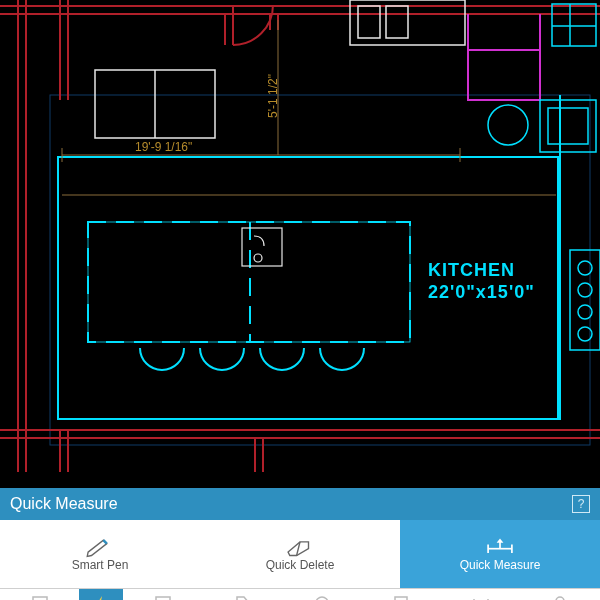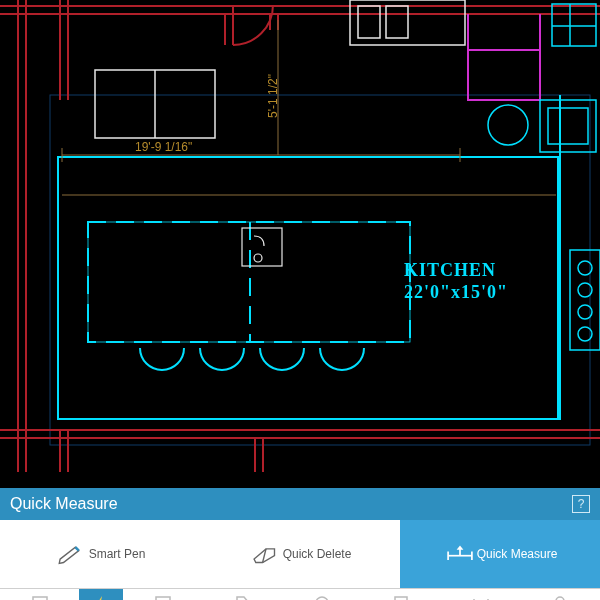--- a/index.html
+++ b/index.html
@@ -13,21 +13,21 @@
   .room-label { position: absolute; color: #00e0ff; font-family: Arial, sans-serif; font-weight: 700; font-size: 18px; letter-spacing: 1px; line-height: 1.2; }
   .dim-h { position: absolute; color: #b58b2b; font-size: 12px; }
   .dim-v { position: absolute; color: #b58b2b; font-size: 12px; transform-origin: left top; transform: rotate(-90deg); }
 
   
   .panel { position: absolute; left: 0; bottom: 0; width: 600px; height: 112px; background: #1a1a1a; }
   .panel-header { height: 32px; background: #2e8fbf; display: flex; align-items: center; justify-content: space-between; padding: 0 10px; color: #fff; font-size: 16px; }
   .help-badge { width: 18px; height: 18px; border: 1px solid #cfe9f5; color: #cfe9f5; font-size: 12px; display: flex; align-items: center; justify-content: center; cursor: pointer; }
 
   .tool-row { height: 68px; background: #fff; display: flex; }
-  .tool-btn { flex: 1; display: flex; flex-direction: row; align-items: center; justify-content: center; font-size: 12px; color: #555; cursor: pointer; }
+  .tool-btn { flex: 1; display: flex; flex-direction: column; align-items: center; justify-content: center; font-size: 12px; color: #555; cursor: pointer; }
   .tool-btn.active { background: #3aa3d9; color: #fff; }
   .tool-btn svg { width: 34px; height: 22px; }
 
   .thin-row { height: 28px; background: #fff; display: flex; align-items: stretch; border-top: 1px solid #cfcfcf; }
   .thin-slot { flex: 1; display: flex; align-items: center; justify-content: center; color: #bbb; }
   .thin-slot svg { width: 18px; height: 18px; }
   .thin-accent { width: 44px; background: #2e8fbf; display: flex; align-items: center; justify-content: center; }
   .thin-accent svg { width: 16px; height: 16px; }
 </style>
 </head>
@@ -135,21 +135,21 @@
     </g>
 
     <g stroke="#00e0ff" stroke-width="2" fill="none">
       <path d="M140 348 a22 22 0 0 0 44 0"></path>
       <path d="M200 348 a22 22 0 0 0 44 0"></path>
       <path d="M260 348 a22 22 0 0 0 44 0"></path>
       <path d="M320 348 a22 22 0 0 0 44 0"></path>
     </g>
   </svg>
 
-  <div class="room-label" style="left:404px; top:260px;font-family:Liberation Serif, serif;">
+  <div class="room-label" style="left:428px; top:260px;">
     <div>KITCHEN</div>
     <div>22'0"x15'0"</div>
   </div>
   <div class="dim-h" style="left:135px; top:140px;">19'-9 1/16"</div>
   <div class="dim-v" style="left:266px; top:118px;">5'-1 1/2"</div>
 </div>
 
 <div class="panel">
   <div class="panel-header">
     <span>Quick Measure</span>

